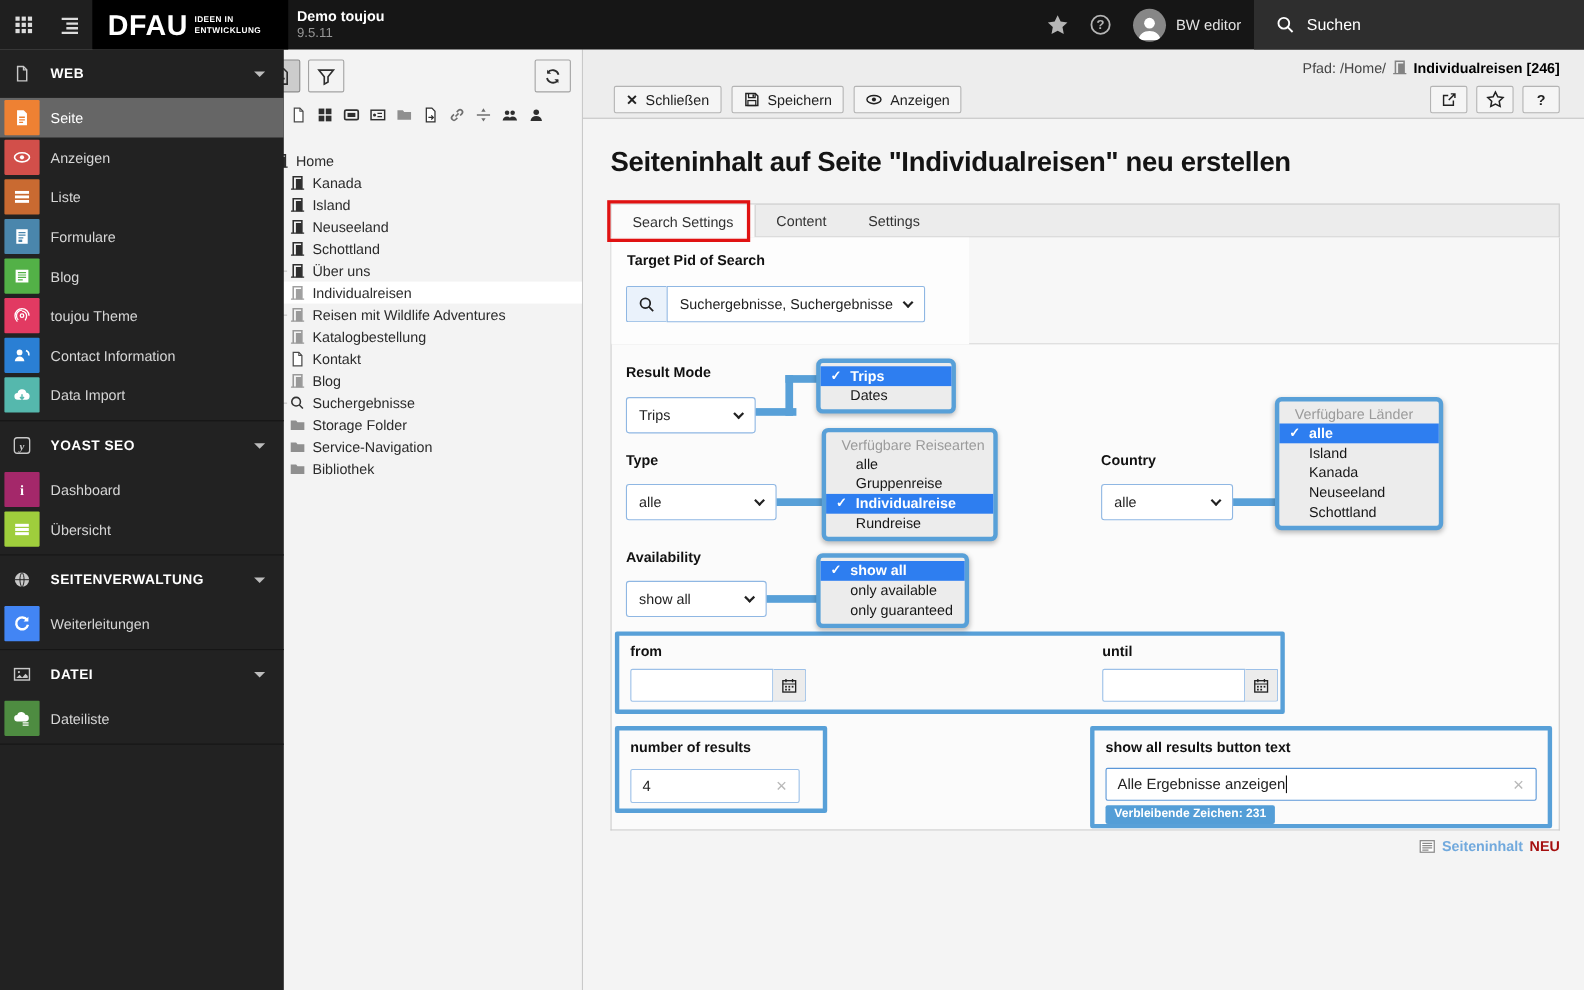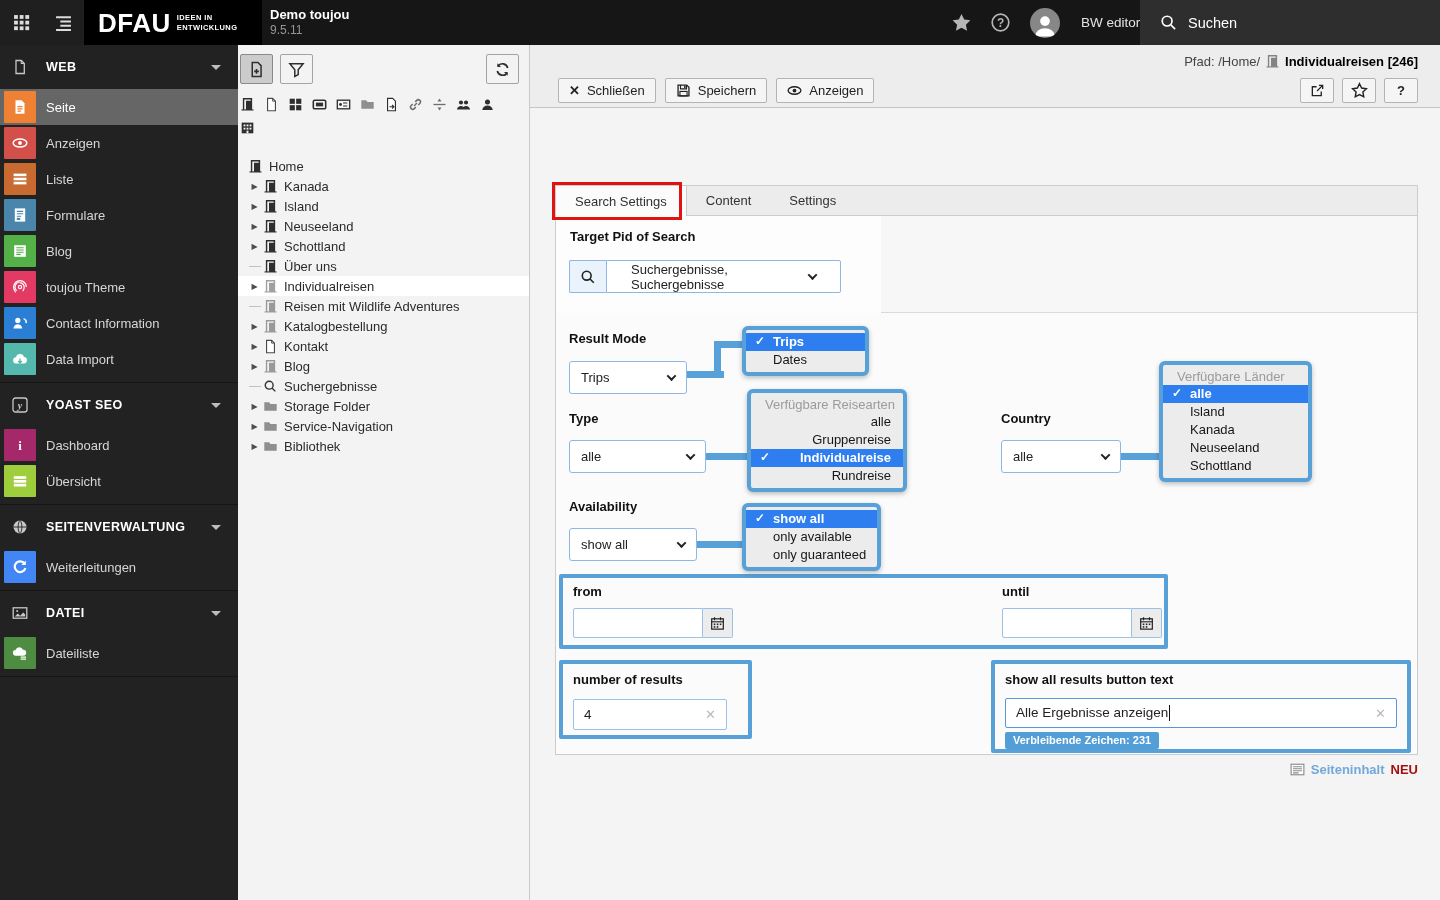--- a/index.html
+++ b/index.html
@@ -17,26 +17,26 @@
   .tb-logo { position:absolute; left:84px; top:0; height:45px; width:178px; background:#000; display:flex; align-items:center; padding-left:14px; }
   .tb-logo-main { color:#fff; font-weight:bold; font-size:26px; letter-spacing:.5px; line-height:1; }
   .tb-logo-sub { margin-left:6px; color:#fff; font-size:7.5px; font-weight:bold; letter-spacing:.4px; line-height:1.25; }
   .tb-site { position:absolute; left:270px; top:7px; }
   .tb-site-name { color:#fff; font-weight:bold; font-size:13px; }
   .tb-site-version { color:#969696; font-size:12px; margin-top:1px; }
   .tb-right { position:absolute; left:952px; top:0; height:45px; display:flex; align-items:center; gap:20px; }
   .tb-iconbtn { display:flex; align-items:center; justify-content:center; cursor:pointer; }
   .tb-user { display:flex; align-items:center; gap:9px; cursor:pointer; }
   .tb-avatar { width:30px; height:30px; border-radius:50%; background:#878787; display:flex; align-items:flex-end; justify-content:center; overflow:hidden; }
-  .tb-username { color:#e3e3e3; font-size:13.5px;margin-left:12px; }
+  .tb-username { color:#e3e3e3; font-size:13.5px; }
   .tb-search { position:absolute; left:1140px; top:0; width:300px; height:45px; background:#2e2e2e; display:flex; align-items:center; gap:11px; padding-left:20px; cursor:pointer; }
   .tb-search-label { color:#fff; font-size:14.5px; }
 
   
-  .modulemenu { position:absolute; left:0; top:45px; width:238px; height:855px; background:#222; z-index:5; }
+  .modulemenu { position:absolute; left:0; top:45px; width:258px; height:855px; background:#222; z-index:5; }
   .msection { border-bottom:1px solid #161616; padding-bottom:5px; }
   .msection-header { height:44px; display:flex; align-items:center; padding-left:4px; cursor:pointer; position:relative; }
   .mh-icon { width:32px; display:flex; justify-content:center; }
   .mh-label { margin-left:10px; color:#fff; font-weight:bold; font-size:12.5px; letter-spacing:.4px; }
   .mh-caret { position:absolute; right:17px; width:0; height:0; border-left:5px solid transparent; border-right:5px solid transparent; border-top:5px solid #bdbdbd; }
   .mitem { height:36px; display:flex; align-items:center; padding-left:4px; cursor:pointer; }
   .mitem.active { background:#666; }
   .micon { width:32px; height:32px; border-radius:1px; display:flex; align-items:center; justify-content:center; flex:none; }
   .mlabel { margin-left:10px; color:#d6d6d6; font-size:13px; }
   .mitem.active .mlabel { color:#fff; }
@@ -44,21 +44,21 @@
   
   .pagetree { position:absolute; left:230px; top:45px; width:300px; height:855px; background:#f3f3f3; border-right:1px solid #c9c9c9; z-index:4; }
   .pt-toolbar { padding:9px 10px 0 10px; }
   .pt-row1 { display:flex; gap:7px; }
   .pt-btn { width:33px; height:30px; border:1px solid #a3a3a3; border-radius:2px; background:#f3f3f3; display:flex; align-items:center; justify-content:center; cursor:pointer; }
   .pt-btn.pressed { background:#ccc; border-color:#8a8a8a; }
   .pt-refresh { margin-left:auto; }
   .pt-row2 { margin-top:13px; display:flex; gap:9px; align-items:center; }
   .pt-row3 { margin-top:8px; display:flex; }
   .pt-dragicon { cursor:grab; }
-  .tree { margin-top:21px; }
+  .tree { margin-top:1px; }
   .trow { height:20px; display:flex; align-items:center; cursor:pointer; }
   .trow.selected { background:#fff; }
   .texp { width:15px; display:flex; align-items:center; justify-content:center; font-size:8px; color:#4d4d4d; flex:none; }
   .texp .hline { width:12px; height:1px; background:#c0c0c0; }
   .ticon { width:17px; display:flex; justify-content:center; margin-right:5px; flex:none; }
   .ticon.dim { opacity:.45; }
   .tlabel { color:#2b2b2b; white-space:nowrap; }
 
   
   .main { position:absolute; left:530px; top:45px; width:910px; height:855px; background:#f4f4f4; }
@@ -79,41 +79,41 @@
   .tab-annotation { position:absolute; left:-4px; top:-4px; width:130px; height:38px; border:3px solid #e01212; z-index:7; pointer-events:none; }
   .tabcontent { position:relative; height:539px; background:#fbfbfb; border:1px solid #ccc; border-top:none; }
 
   .lbl { position:absolute; font-weight:bold; font-size:13px; color:#111; white-space:nowrap; }
 
   .sec-targetpid { position:absolute; left:0; top:0; right:0; height:97px; background:#f7f7f7; border-bottom:1px solid #dadada; }
   .palette-bg { position:absolute; left:0; top:0; width:325px; height:97px; background:#fdfdfd; }
   .tp-label { left:14px; top:13px; }
   .tp-group { position:absolute; left:13px; top:44px; display:flex; height:33px; }
   .tp-prefix { width:37px; background:#eaf2fb; border:1px solid #8fb7e3; border-right:none; display:flex; align-items:center; justify-content:center; border-radius:2px 0 0 2px; }
-  .tp-select { width:235px; background:#fff; border:1px solid #8fb7e3; border-radius:0 2px 2px 0; display:flex; align-items:center; justify-content:space-between; padding:0 24px; font-size:13px; color:#222; cursor:pointer; }
+  .tp-select { width:235px; background:#fff; border:1px solid #8fb7e3; border-radius:0 2px 2px 0; display:flex; align-items:center; justify-content:space-between; padding:0 11px; font-size:13px; color:#222; cursor:pointer; }
 
   .select { position:absolute; height:33px; background:#fff; border:1px solid #8fb7e3; border-radius:3px; display:flex; align-items:center; justify-content:space-between; padding:0 11px; font-size:13px; color:#222; cursor:pointer; z-index:2; }
   .chev { width:7px; height:7px; border-right:2px solid #222; border-bottom:2px solid #222; transform:rotate(45deg) translate(-1px,-1px); flex:none; }
 
   .lbl-resultmode { left:13px; top:115px; }
   .sel-resultmode { left:13px; top:145px; width:118px; }
   .lbl-type { left:13px; top:195px; }
   .sel-type { left:13px; top:224px; width:137px; }
   .lbl-country { left:445px; top:195px; }
   .sel-country { left:445px; top:224px; width:120px; }
   .lbl-availability { left:13px; top:283px; }
   .sel-availability { left:13px; top:312px; width:128px; }
 
   .popup { position:absolute; border:4px solid #58a0d8; background:#ececec; border-radius:6px; font-size:13px; padding:3px 0; z-index:5; box-shadow:0 2px 5px rgba(0,0,0,.25); }
   .popup .hdr { color:#9b9b9b; padding:1px 12px 1px 14px; white-space:nowrap; }
   .popup .opt { padding:1px 12px 2px 27px; position:relative; color:#161616; white-space:nowrap; cursor:pointer; }
   .popup .opt.sel { background:#2e7ef0; color:#fff; font-weight:bold; }
   .popup .opt.sel::before { content:"✓"; position:absolute; left:9px; font-size:12px; }
   .pop-resultmode { left:186px; top:110px; width:127px; }
-  .pop-type { left:191px; top:173px; width:160px;text-align:right; }
+  .pop-type { left:191px; top:173px; width:160px; }
   .pop-country { left:603px; top:145px; width:153px; }
   .pop-availability { left:186px; top:287px; width:139px; }
 
   .conn { position:absolute; background:#58a0d8; z-index:3; }
   .conn-rm-1 { left:131px; top:155px; width:37px; height:7px; }
   .conn-rm-2 { left:158px; top:125px; width:7px; height:37px; }
   .conn-rm-3 { left:158px; top:125px; width:30px; height:7px; }
   .conn-type { left:150px; top:237px; width:43px; height:7px; }
   .conn-country { left:565px; top:237px; width:40px; height:7px; }
   .conn-avail { left:141px; top:325px; width:47px; height:7px; }
@@ -721,20 +721,21 @@
         </div>
       <div class="doc-ibtn" id="i-star-outline">
           <svg width="17" height="17" viewBox="0 0 16 16">
             <path d="M8 1.6l2 4.1 4.5.6-3.3 3.1.8 4.5L8 11.8 4 13.9l.8-4.5-3.3-3.1 4.5-.6z" fill="none" stroke="#222" stroke-width="1.3"></path>
           </svg>
         </div>
       <div class="doc-ibtn">?</div>
     </div>
   </div>
 
+  <div class="page-title">Seiteninhalt auf Seite "Individualreisen" neu erstellen</div>
 
   <div class="tabpanel">
     <div class="tabbar" id="tabbar">
         <div class="tab active">
           <span>Search Settings</span>
         </div>
         <div class="tab-annotation"></div>
         <div class="tab">
           <span>Content</span>
         </div>

